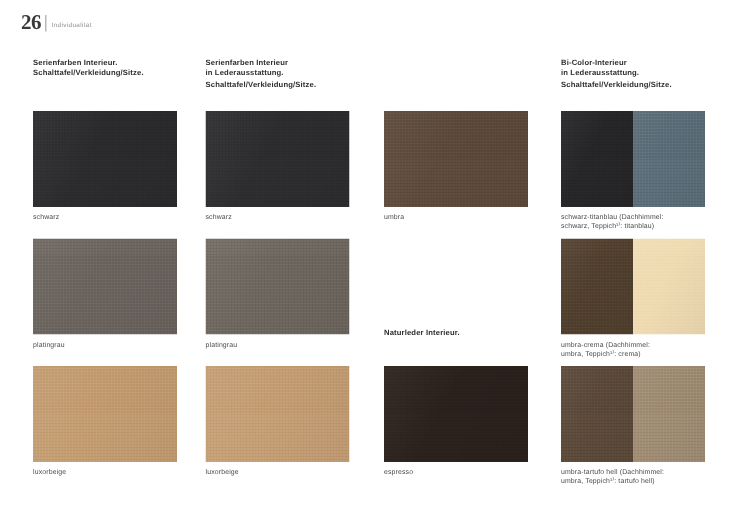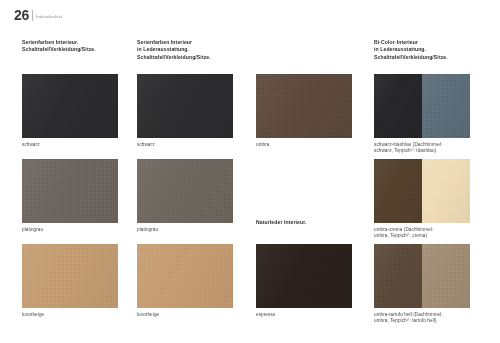--- a/index.html
+++ b/index.html
@@ -12,20 +12,21 @@
     position:relative;
   }
   .page{position:absolute;inset:0;}
 
   
   .header{position:absolute;left:14px;top:9px;display:flex;align-items:flex-start;}
   .folio{
     font-size:14px;font-weight:bold;color:#3a3a3a;
     line-height:13px;letter-spacing:-0.3px;
     padding-right:3px;
+    font-family:Liberation Serif, serif;
   }
   .folio-rule{
     width:1px;height:11px;background:#b8b8b8;margin-top:1px;
   }
   .folio-label{
     font-size:4.2px;color:#8d8d8d;letter-spacing:0.25px;
     margin-left:3px;margin-top:5px;white-space:nowrap;
   }
 
   

